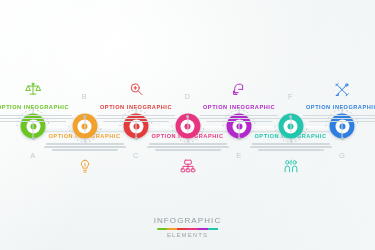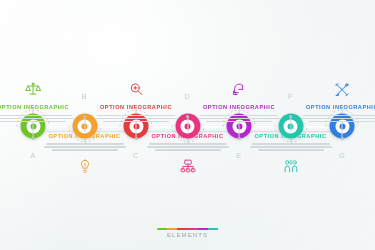--- a/index.html
+++ b/index.html
@@ -330,20 +330,21 @@
           <i></i>
         </div>
         <div class="stem">
           <b></b>
         </div>
       </div>
     </div>
 </div>
 
 <div class="footer">
+  <div class="f1">INFOGRAPHIC</div>
   <div class="bar">
     <span style="background:#6cc425"></span>
       <span style="background:#f0a12e"></span>
       <span style="background:#e23c3c"></span>
       <span style="background:#e8357f"></span>
       <span style="background:#b328c8"></span>
       <span style="background:#23c6ad"></span>
   </div>
   <div class="f2">ELEMENTS</div>
 </div>

